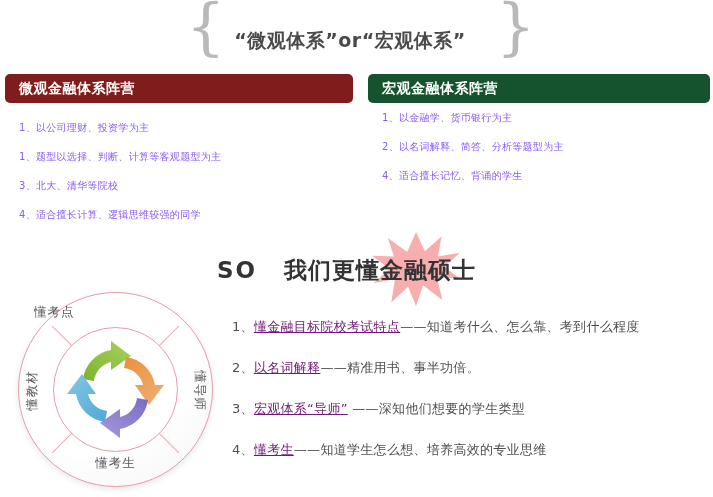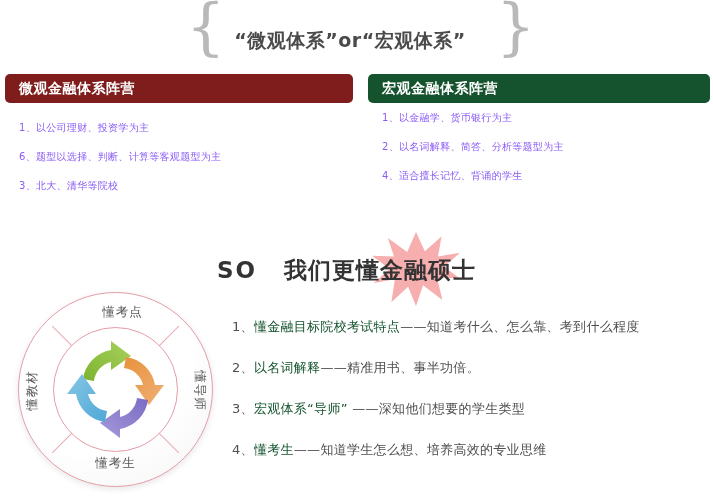--- a/index.html
+++ b/index.html
@@ -148,21 +148,21 @@
   .ring-divider.d1 { transform: rotate(45deg); }
   .ring-divider.d2 { transform: rotate(-45deg); }
   .ring-label {
     position: absolute;
     font-size: 12.5px;
     color: #555555;
     font-weight: 500;
     white-space: nowrap;
     letter-spacing: 1px;
   }
-  #ring-label-top    { left: 7px; top: 12px;  width: 195px; text-align: center; }
+  #ring-label-top    { left: 16px; top: 12px;  width: 195px; text-align: left; }
   #ring-label-bottom { left: 0; top: 163px; width: 195px; text-align: center; }
   #ring-label-left {
     left: -16px; top: 90px; width: 60px; text-align: center;
     transform: rotate(-90deg);
   }
   #ring-label-right {
     left: 151px; top: 90px; width: 60px; text-align: center;
     transform: rotate(90deg);
   }
 
@@ -182,38 +182,39 @@
     list-style: none;
   }
   #points-list li {
     font-size: 13px;
     color: #4f4f4f;
     margin-bottom: 23px;
     white-space: nowrap;
     letter-spacing: .3px;
   }
   #points-list li .num { color: #4f4f4f; }
-  #points-list li .hl  { color: #14532d; }
+  #points-list li .hl  { color: #701a75; text-decoration: underline; }
   #points-list li .rest{ color: #4f4f4f; }
 </style>
 </head>
 <body>
 
 <div id="header">
   <span class="brace" id="brace-left">{</span>
   <span class="brace" id="brace-right">}</span>
   <div id="header-subtitle">“微观体系”or“宏观体系”</div>
 </div>
 
 <div class="camp" id="camp-left">
   <div class="camp-header">微观金融体系阵营</div>
   <ul class="camp-list">
     <li>1、以公司理财、投资学为主</li>
-    <li>6、题型以选择、判断、计算等客观题型为主</li>
+    <li>1、题型以选择、判断、计算等客观题型为主</li>
     <li>3、北大、清华等院校</li>
+    <li>4、适合擅长计算、逻辑思维较强的同学</li>
   </ul>
 </div>
 
 <div class="camp" id="camp-right">
   <div class="camp-header">宏观金融体系阵营</div>
   <ul class="camp-list">
     <li>1、以金融学、货币银行为主</li>
     <li>2、以名词解释、简答、分析等题型为主</li>
     <li>4、适合擅长记忆、背诵的学生</li>
   </ul>

